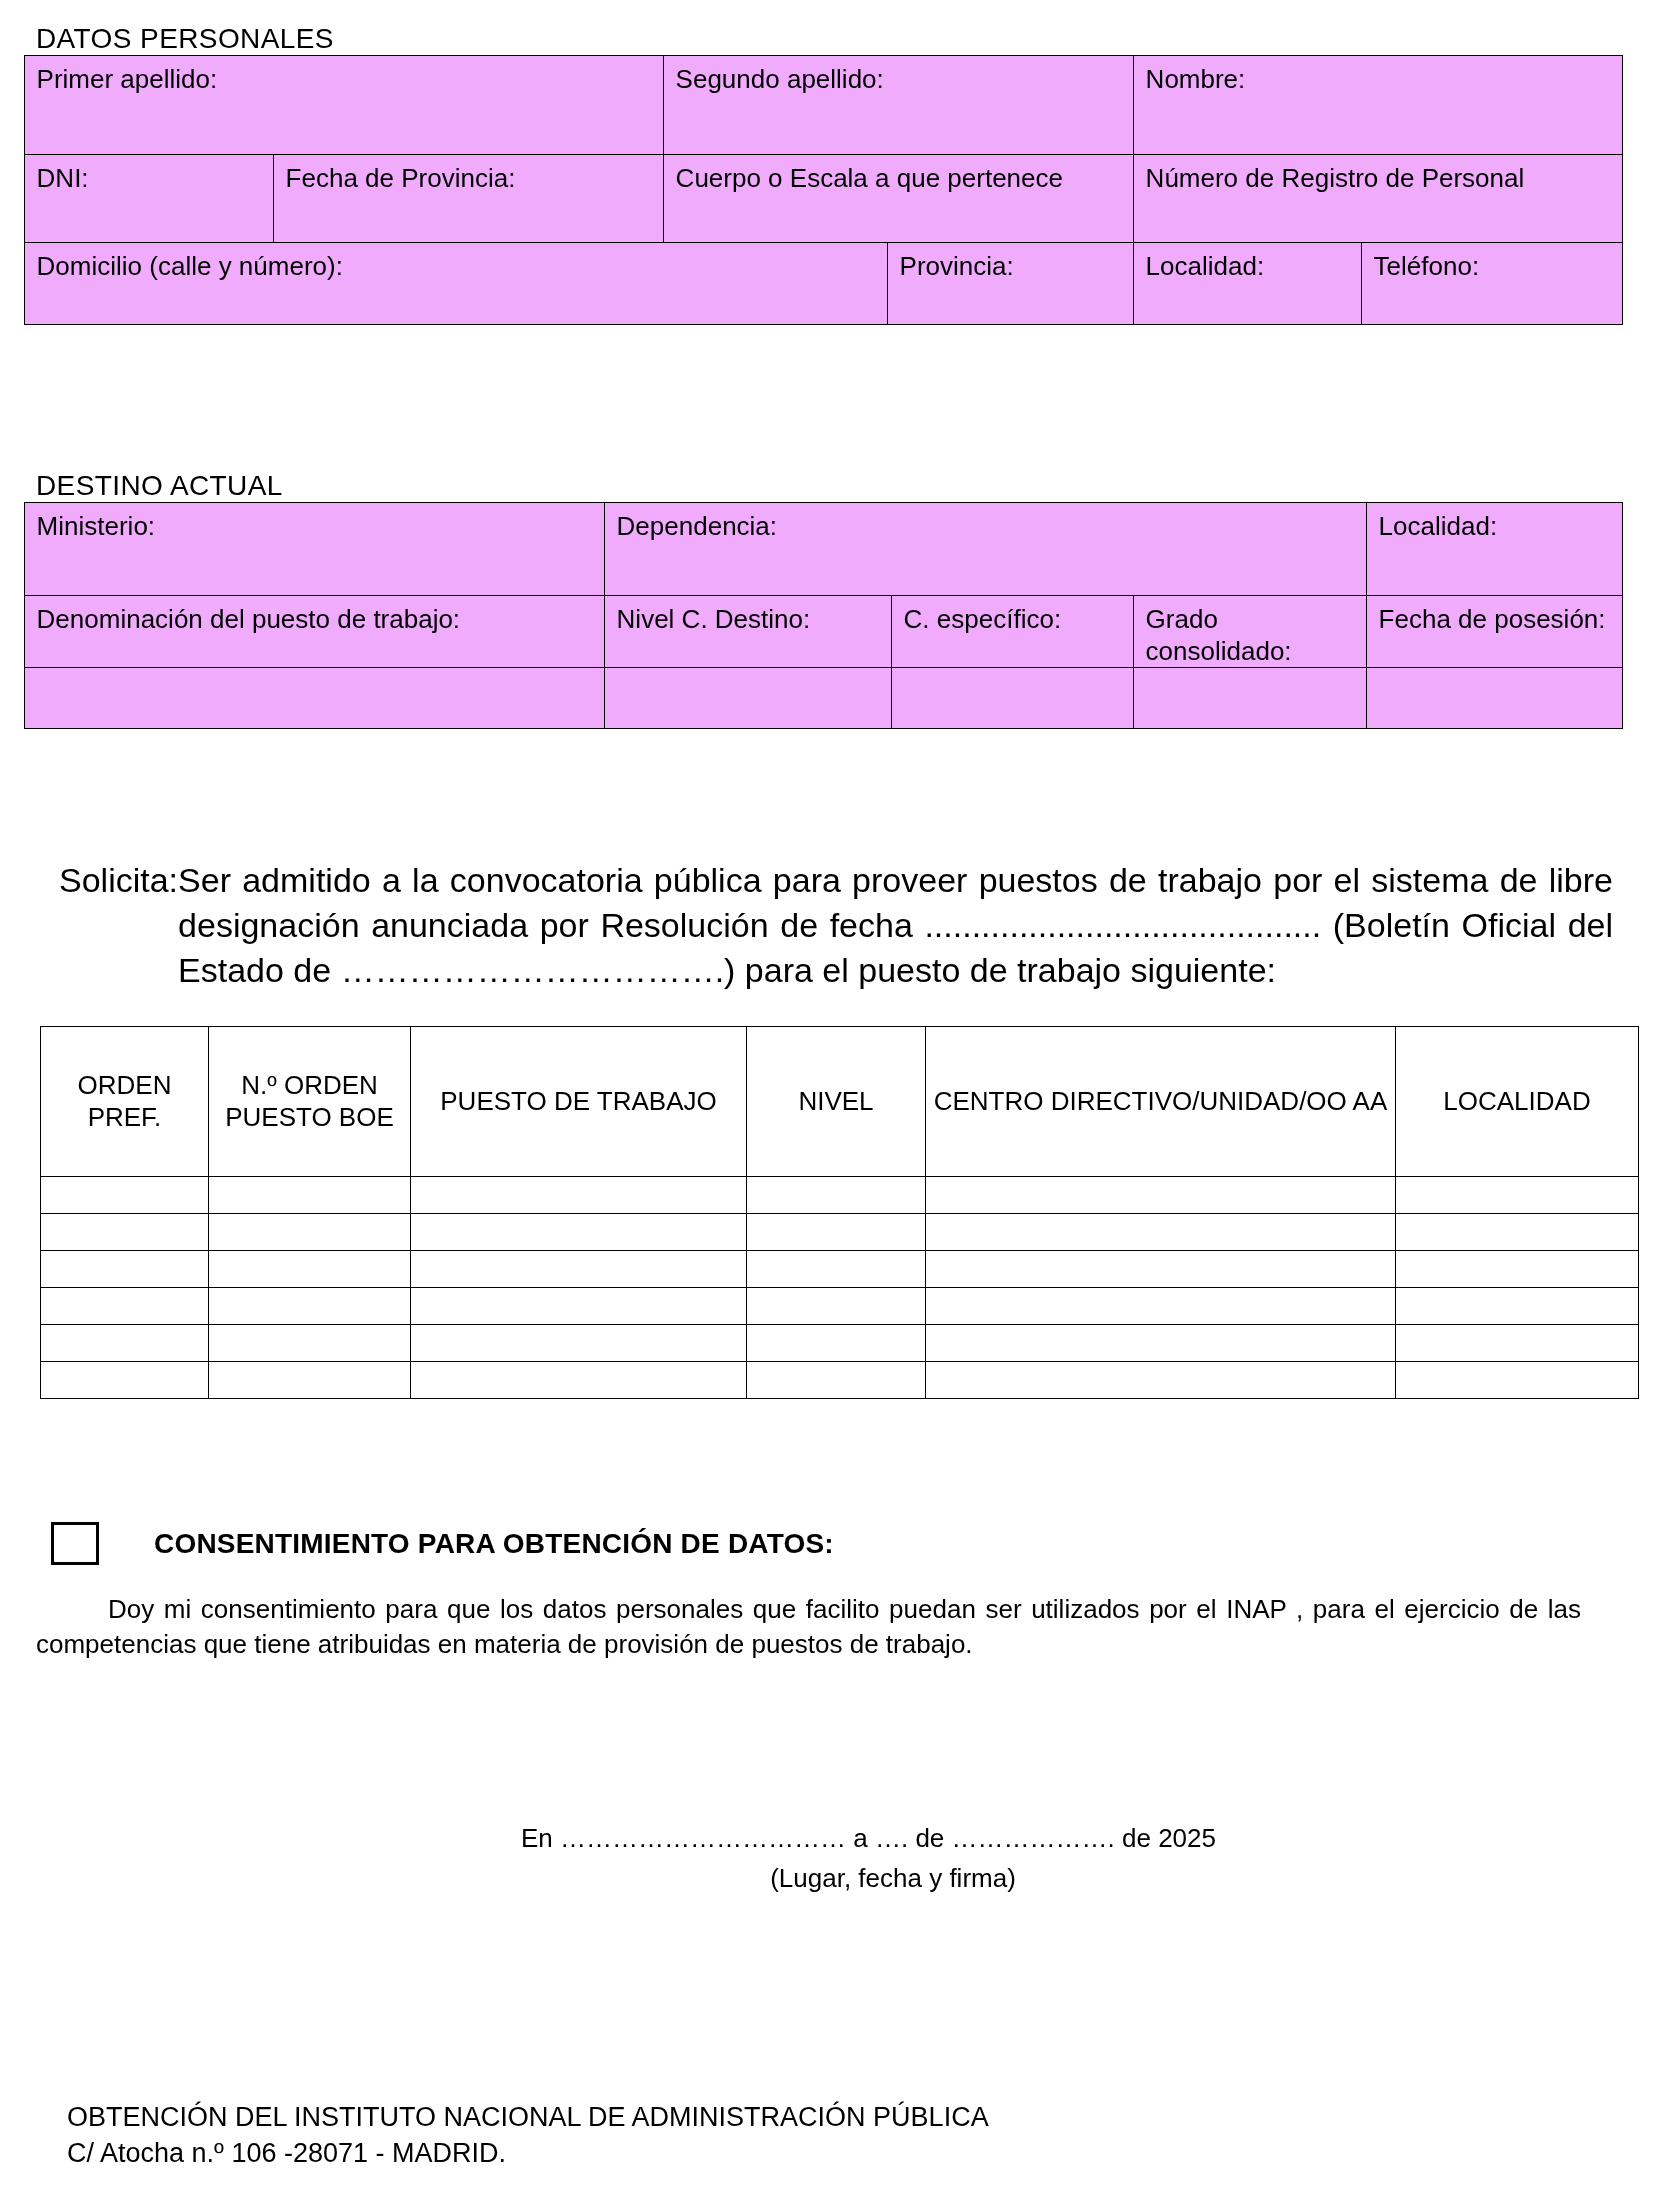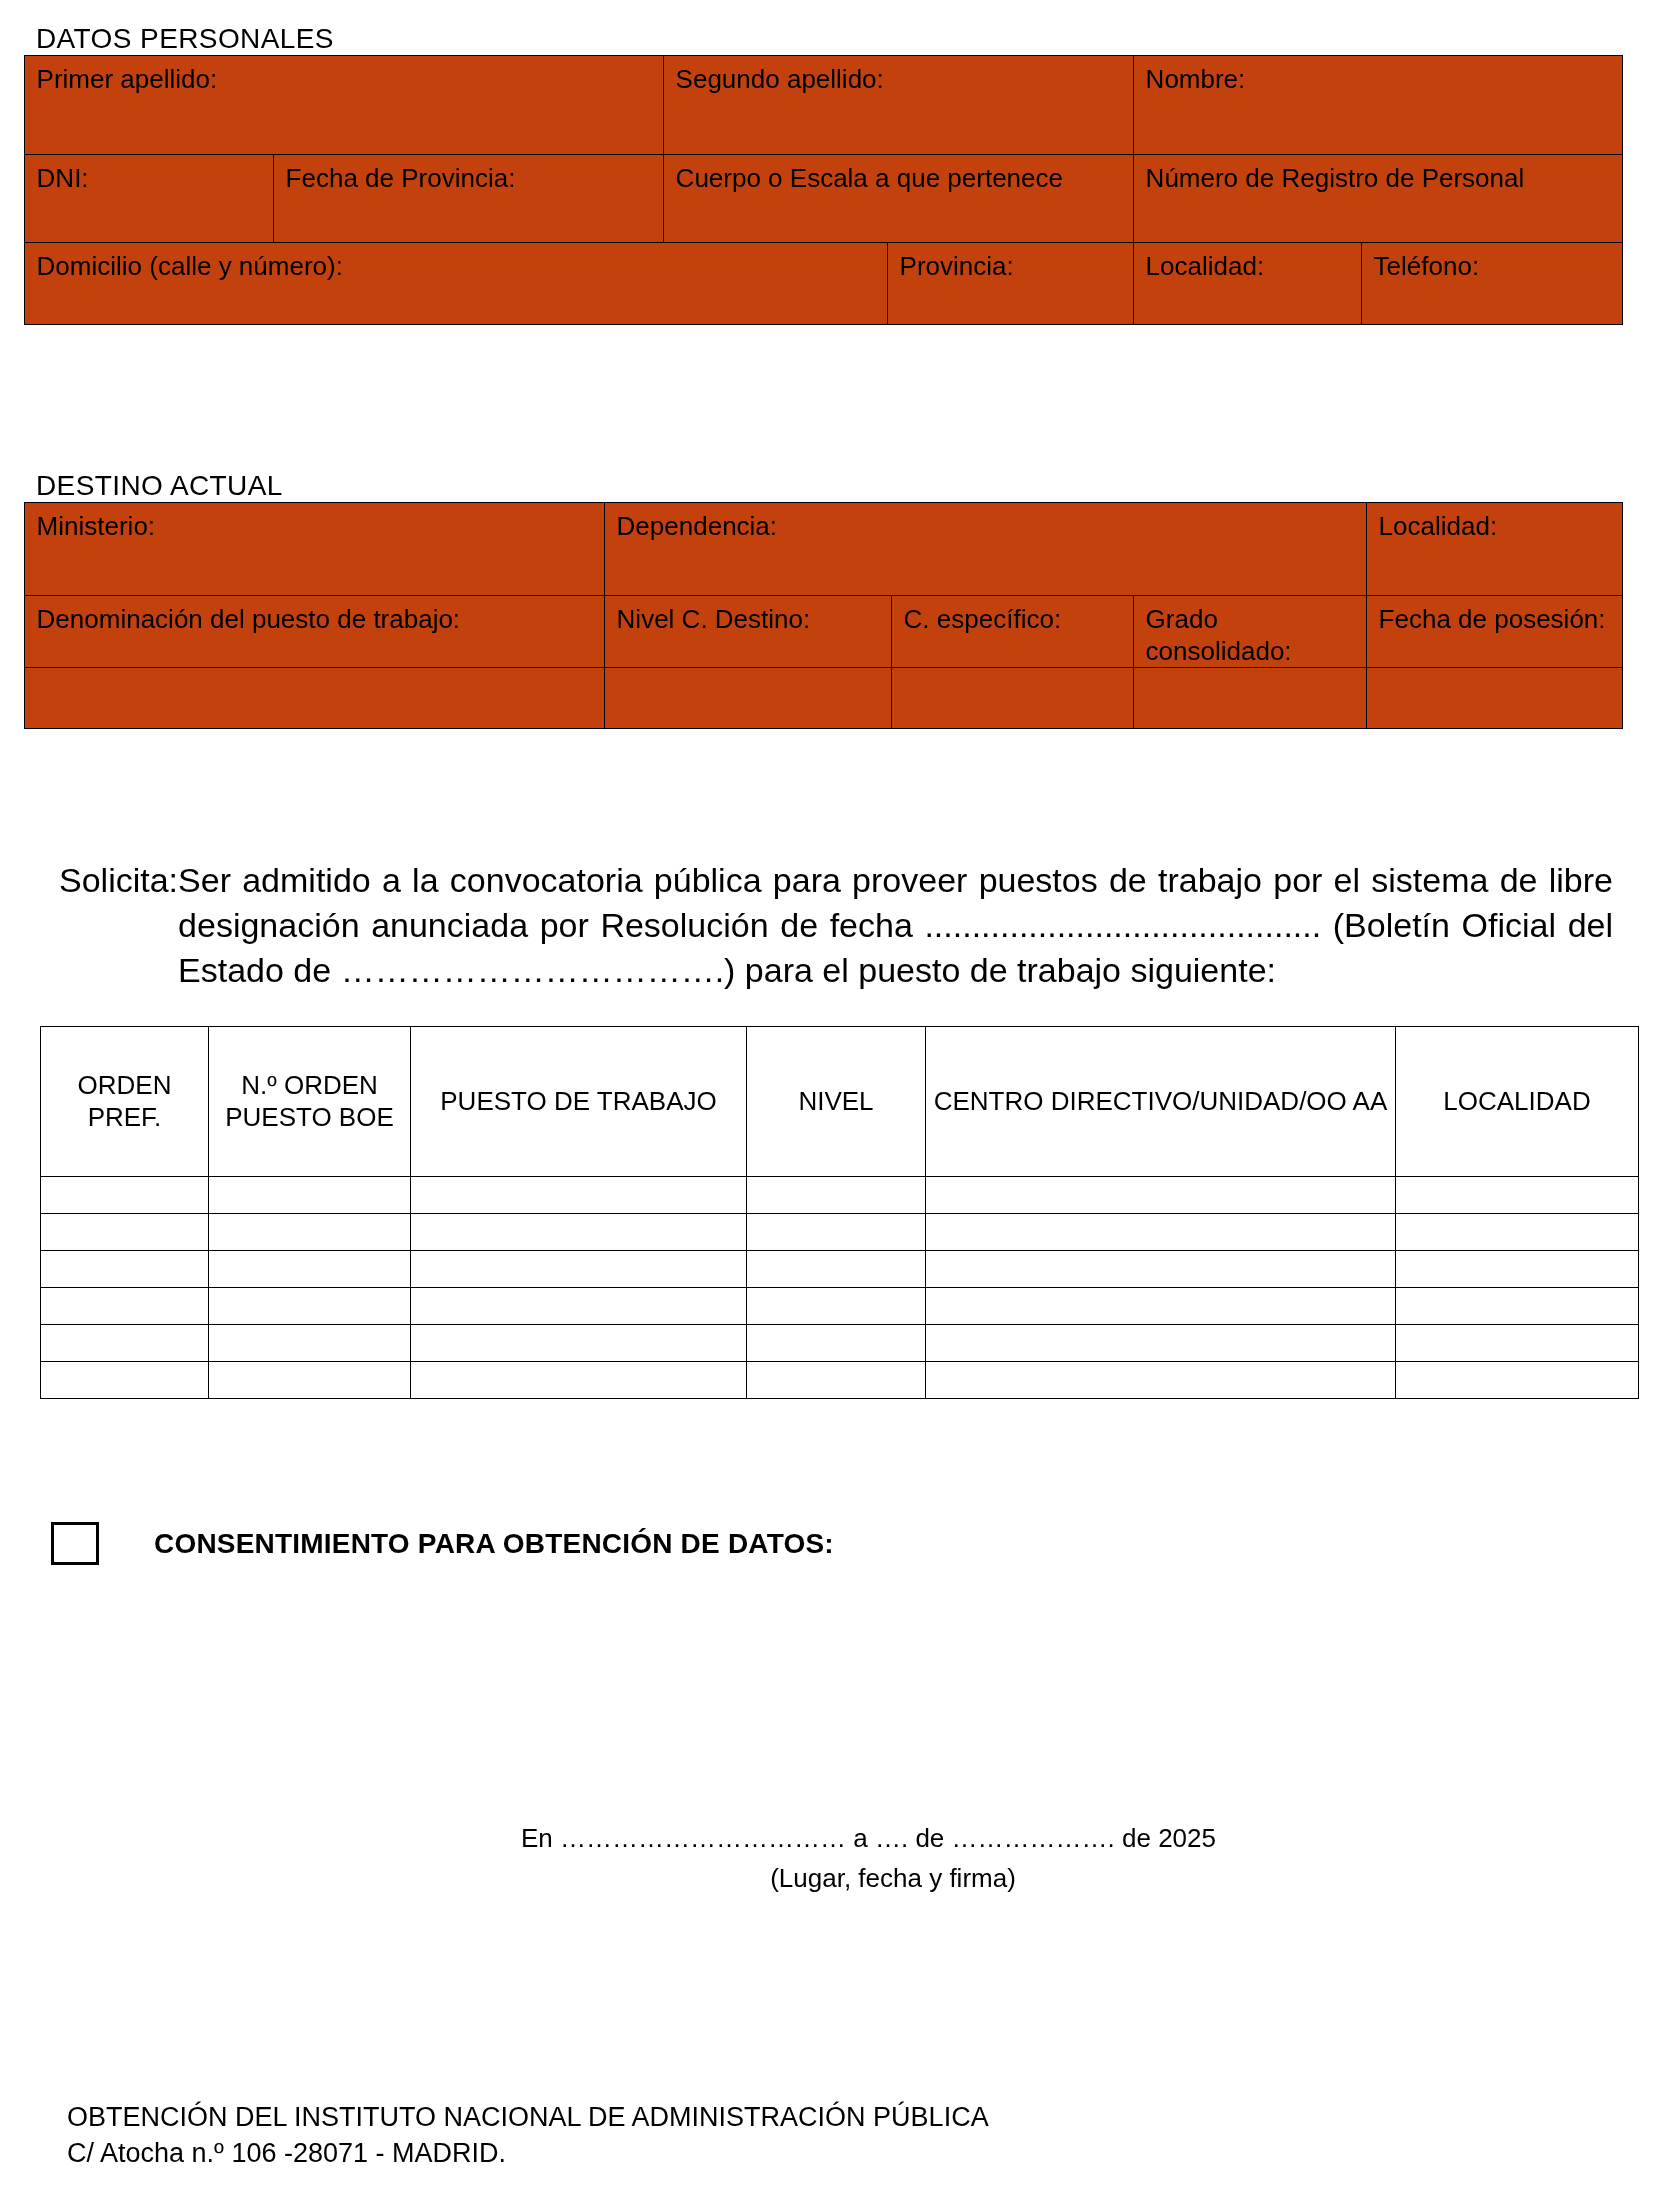--- a/index.html
+++ b/index.html
@@ -32,21 +32,21 @@
     white-space: nowrap;
   }
   #title-datos-personales { left: 36px; top: 25px; }
   #title-destino-actual   { left: 36px; top: 472px; }
 
   
   table.formtable {
     position: absolute;
     border-collapse: collapse;
     table-layout: fixed;
-    background: #c2410c;
+    background: #f0abfc;
   }
   table.formtable td {
     border: 1.8px solid #000;
     vertical-align: top;
     padding: 8px 11.6px 0 11.6px;
     font-size: 26px;
     line-height: 1.22;
     font-weight: 400;
   }
   table.formtable td.blank { padding: 0; }
@@ -314,20 +314,21 @@
           <td></td>
         </tr>
       </tbody>
   </table>
 
   <div id="consent-block">
     <div id="consent-head">
       <div id="consent-checkbox"></div>
       <div id="consent-title">CONSENTIMIENTO PARA OBTENCIÓN DE DATOS:</div>
     </div>
+    <div id="consent-paragraph">Doy mi consentimiento para que los datos personales que facilito puedan ser utilizados por el INAP , para el ejercicio de las competencias que tiene atribuidas en materia de provisión de puestos de trabajo.</div>
   </div>
 
   <div id="signature-block">
     <div id="signature-place-line">En ……………………………  a …. de ………………. de 2025</div>
     <div id="signature-caption">(Lugar, fecha y firma)</div>
   </div>
 
   <div id="footer-block">
     <div>OBTENCIÓN DEL INSTITUTO NACIONAL DE ADMINISTRACIÓN PÚBLICA</div>
     <div>C/ Atocha n.º 106 -28071 - MADRID.</div>

